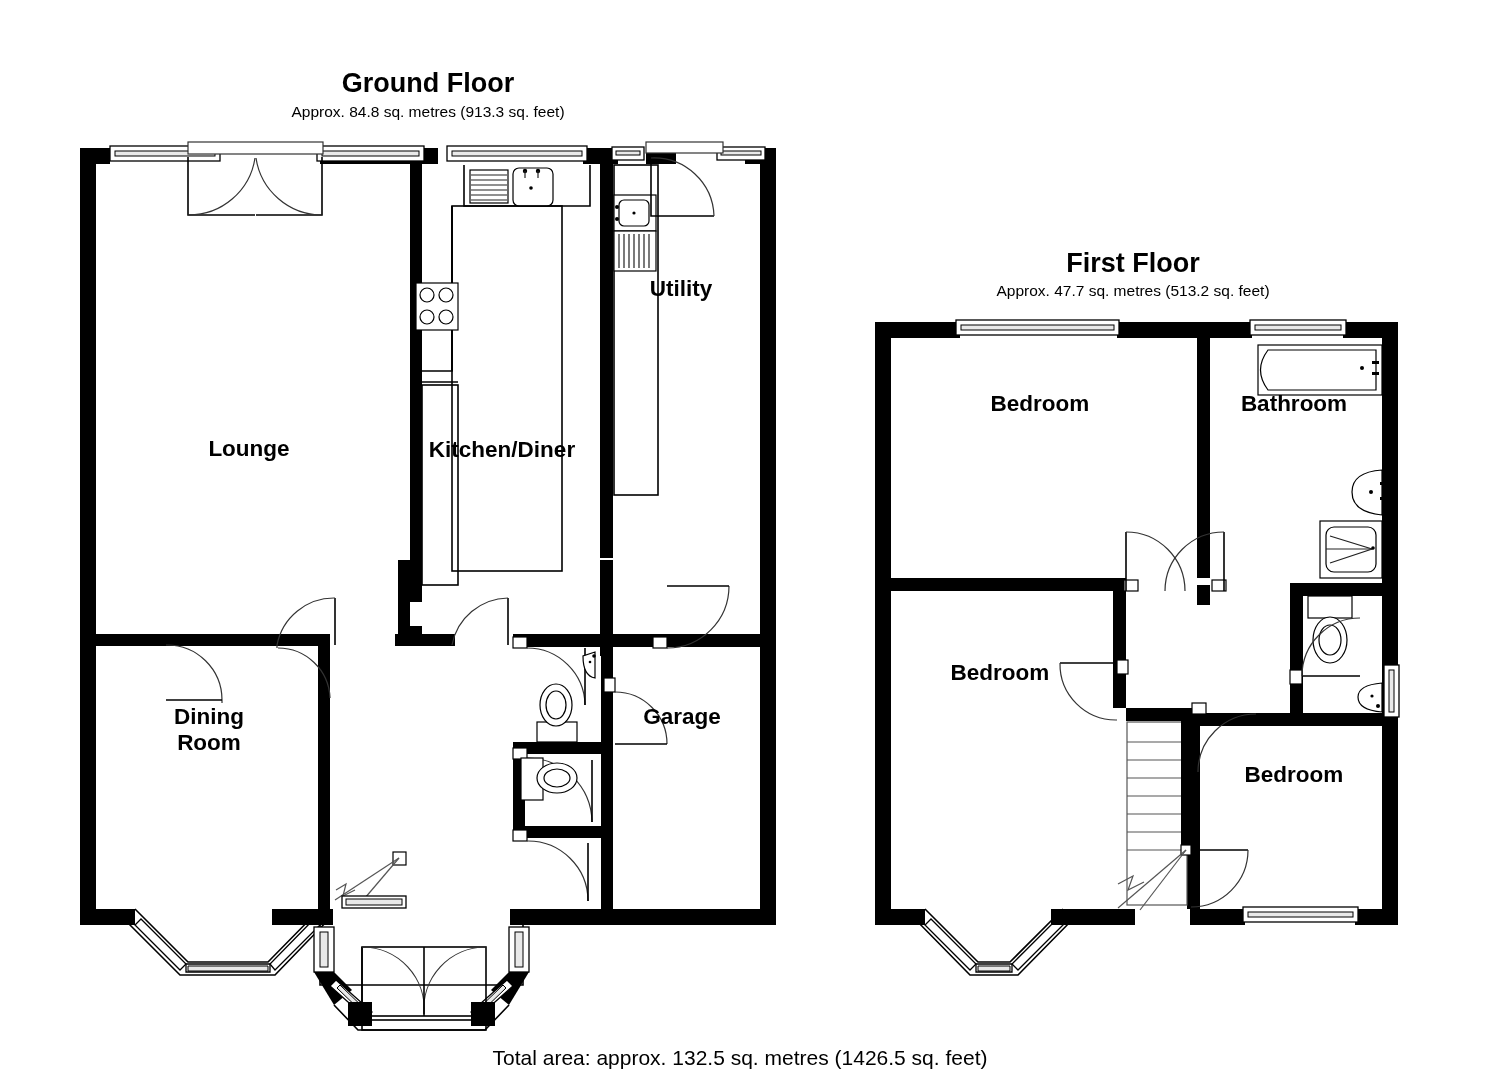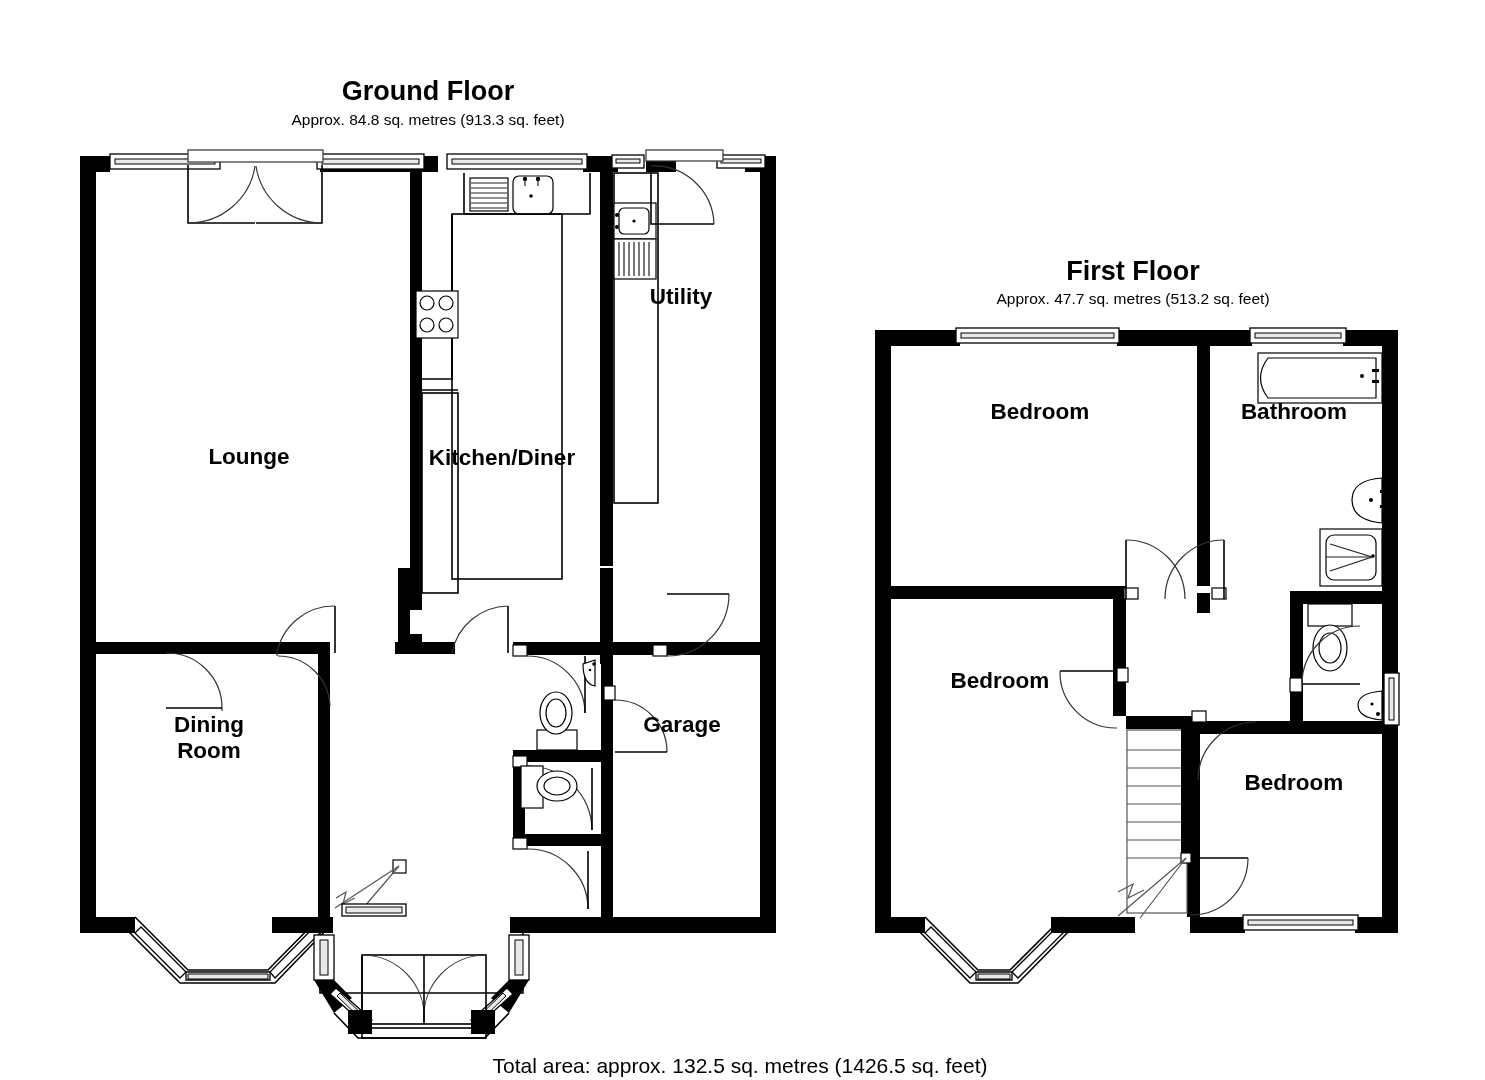--- a/index.html
+++ b/index.html
@@ -9,21 +9,21 @@
   }
   body {
     width: 1485px;
     height: 1080px;
     font-family: "Liberation Sans", sans-serif;
     position: relative;
     overflow: hidden;
   }
   #plan-root {
     position: absolute;
-    left: 0; top: 8px;
+    left: 0; top: 0;
     width: 1485px;
     height: 756px;
   }
   svg { display: block; }
   .wall      { fill: #000000; }
   .thin      { fill: none; stroke: #000000; stroke-width: 1.6; }
   .thin-lt   { fill: none; stroke: #222222; stroke-width: 1.2; }
   .swing     { fill: none; stroke: #333333; stroke-width: 1.2; }
   .fixture-l { fill: #ffffff; stroke: #000000; stroke-width: 1.2; }
   .winglass  { fill: #ffffff; stroke: #000000; stroke-width: 1.3; }

